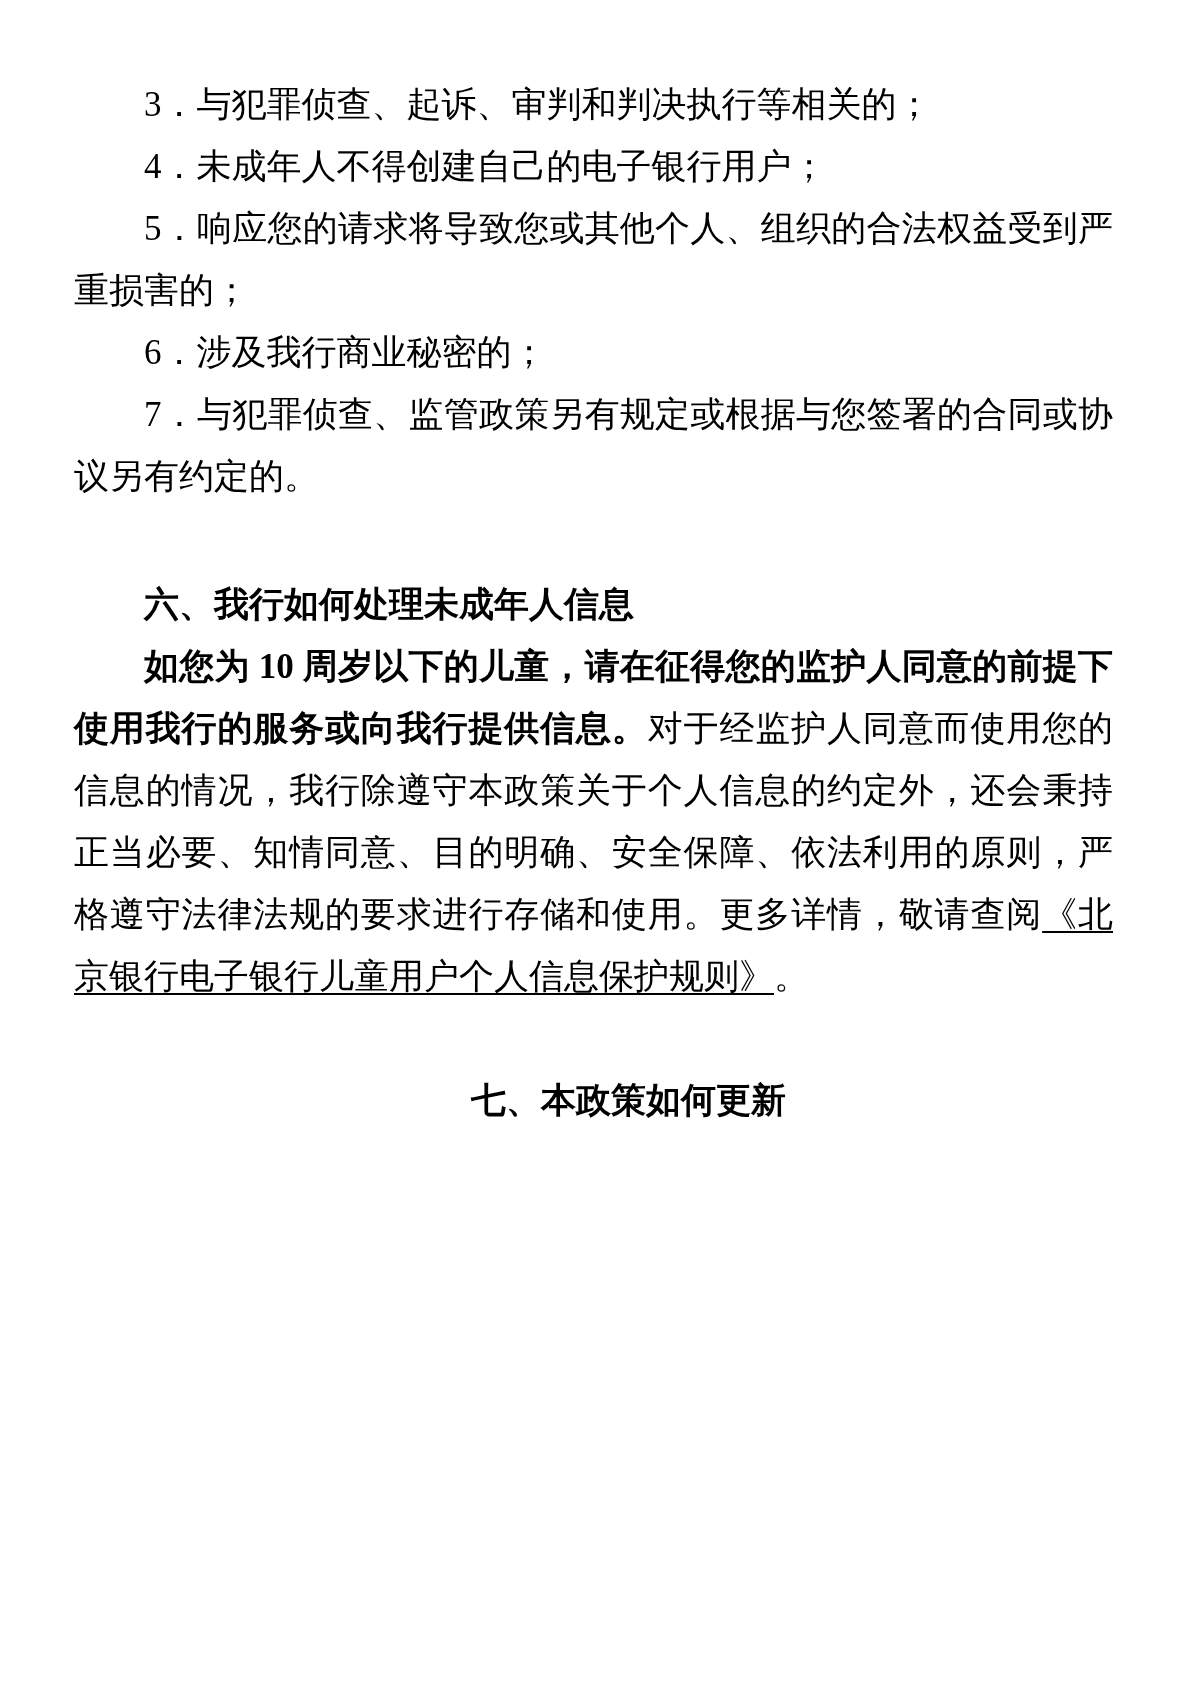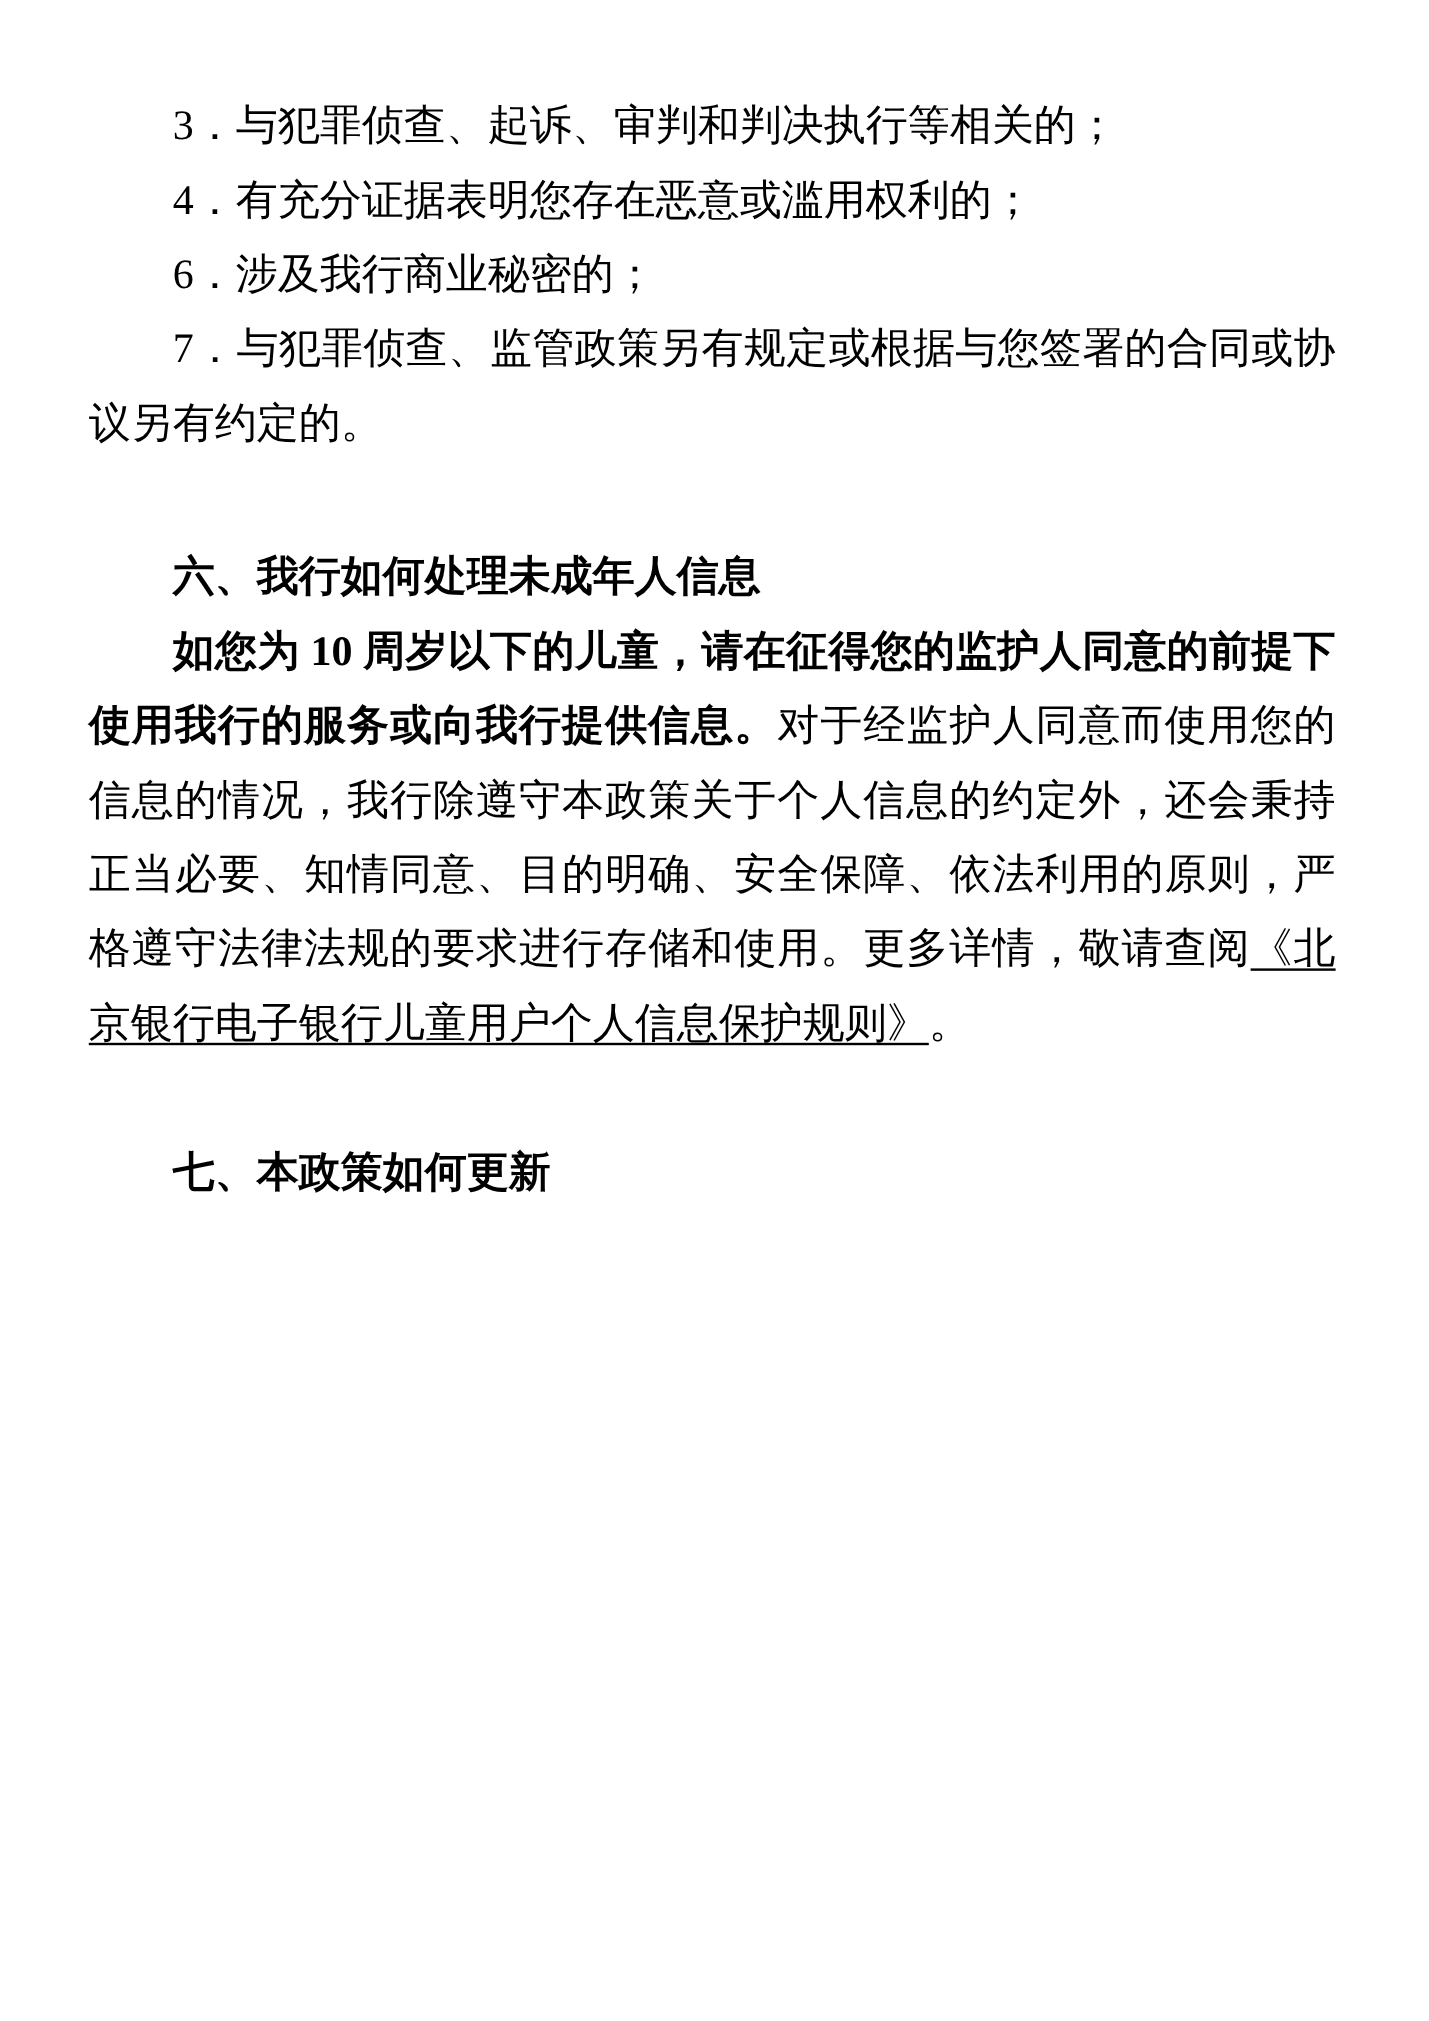--- a/index.html
+++ b/index.html
@@ -30,38 +30,39 @@
   .bold-run {
     font-weight: bold;
   }
   .heading {
     margin: 0;
     text-indent: 2em;
     font-weight: bold;
     white-space: nowrap;
   }
   .heading-six { margin-top: 66px; }
-  .heading-seven { margin-top: 62px; }
+  .heading-seven { margin-top: 62px; text-align: center; }
   .doc-link {
     color: #000000;
     text-decoration: underline;
     text-decoration-thickness: 2px;
     text-underline-offset: 5px;
     cursor: pointer;
   }
 </style>
 </head>
 <body>
 
 <div class="page">
 
   <p class="para"><span>3．</span><span>与犯罪侦查、起诉、审判和判决执行等相关的；</span></p>
 
-  <p class="para"><span>4．</span><span>有充分证据表明您存在恶意或滥用权利的；</span></p>
+  <p class="para"><span>4．</span><span>未成年人不得创建自己的电子银行用户；</span></p>
 
+  <p class="para"><span>5．</span><span>响应您的请求将导致您或其他个人、组织的合法权益受到严重损害的；</span></p>
 
   <p class="para"><span>6．</span><span>涉及我行商业秘密的；</span></p>
 
   <p class="para"><span>7．</span><span>与犯罪侦查、监管政策另有规定或根据与您签署的合同或协议另有约定的。</span></p>
 
   <p class="heading heading-six">六、我行如何处理未成年人信息</p>
 
 
   <p class="para"><span class="bold-run">如您为 10 周岁以下的儿童，请在征得您的监护人同意的前提下使用我行的服务或向我行提供信息。</span><span>对于经监护人同意而使用您的信息的情况，我行除遵守本政策关于个人信息的约定外，还会秉持正当必要、知情同意、目的明确、安全保障、依法利用的原则，严格遵守法律法规的要求进行存储和使用。更多详情，敬请查阅</span><span class="doc-link">《北京银行电子银行儿童用户个人信息保护规则》</span><span>。</span></p>
 

